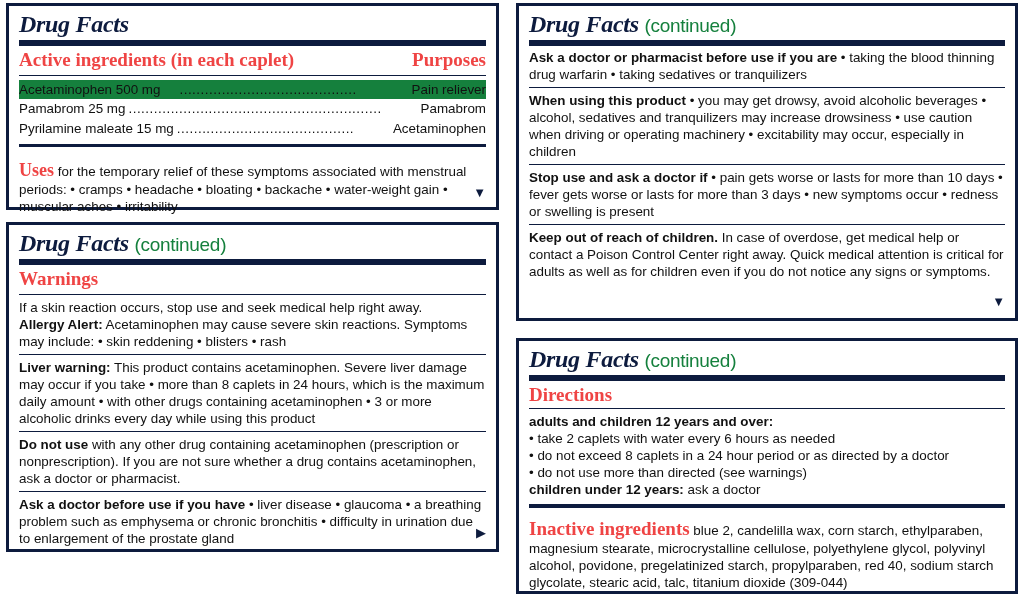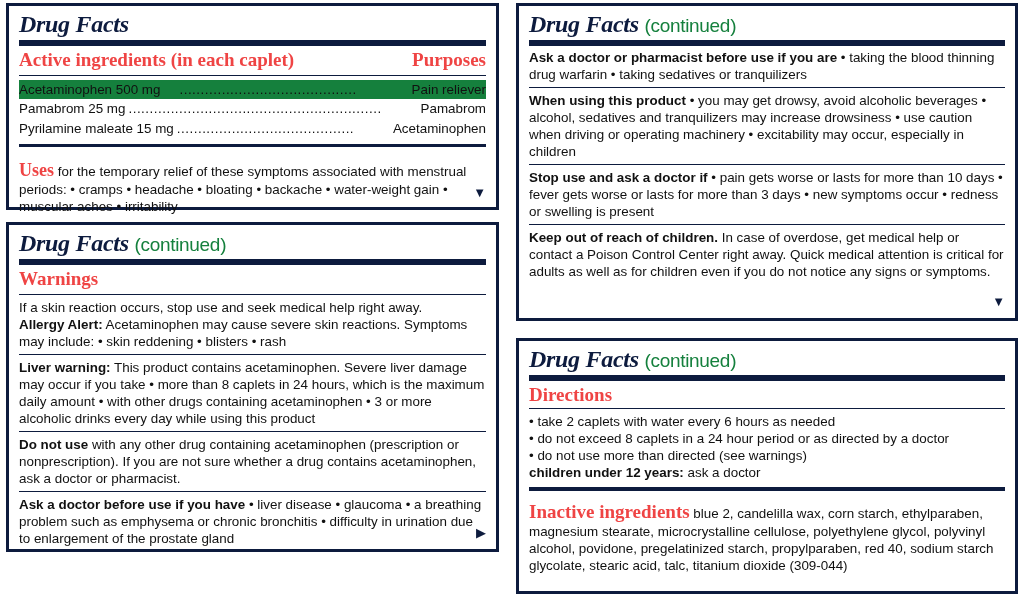--- a/index.html
+++ b/index.html
@@ -212,20 +212,21 @@
 
   <div class="panel" id="panel-dir">
     <div class="title">
       <span>Drug Facts</span>
       <span class="cont">(continued)</span>
     </div>
     <div class="rule-thick"></div>
     <div class="sec-head">Directions</div>
     <div class="rule-thin" style="margin-top:2px;"></div>
 
+    <div class="body-text"><b>adults and children 12 years and over:</b></div>
     <div class="body-text">• take 2 caplets with water every 6 hours as needed</div>
     <div class="body-text">• do not exceed 8 caplets in a 24 hour period or as directed by a doctor</div>
     <div class="body-text">• do not use more than directed (see warnings)</div>
     <div class="body-text">
       <b>children under 12 years:</b><span> ask a doctor</span>
     </div>
 
     <div class="rule-med" style="margin-top:6px; border-bottom-width:4px;"></div>
 
     <div class="body-text" style="margin-top:10px;">

